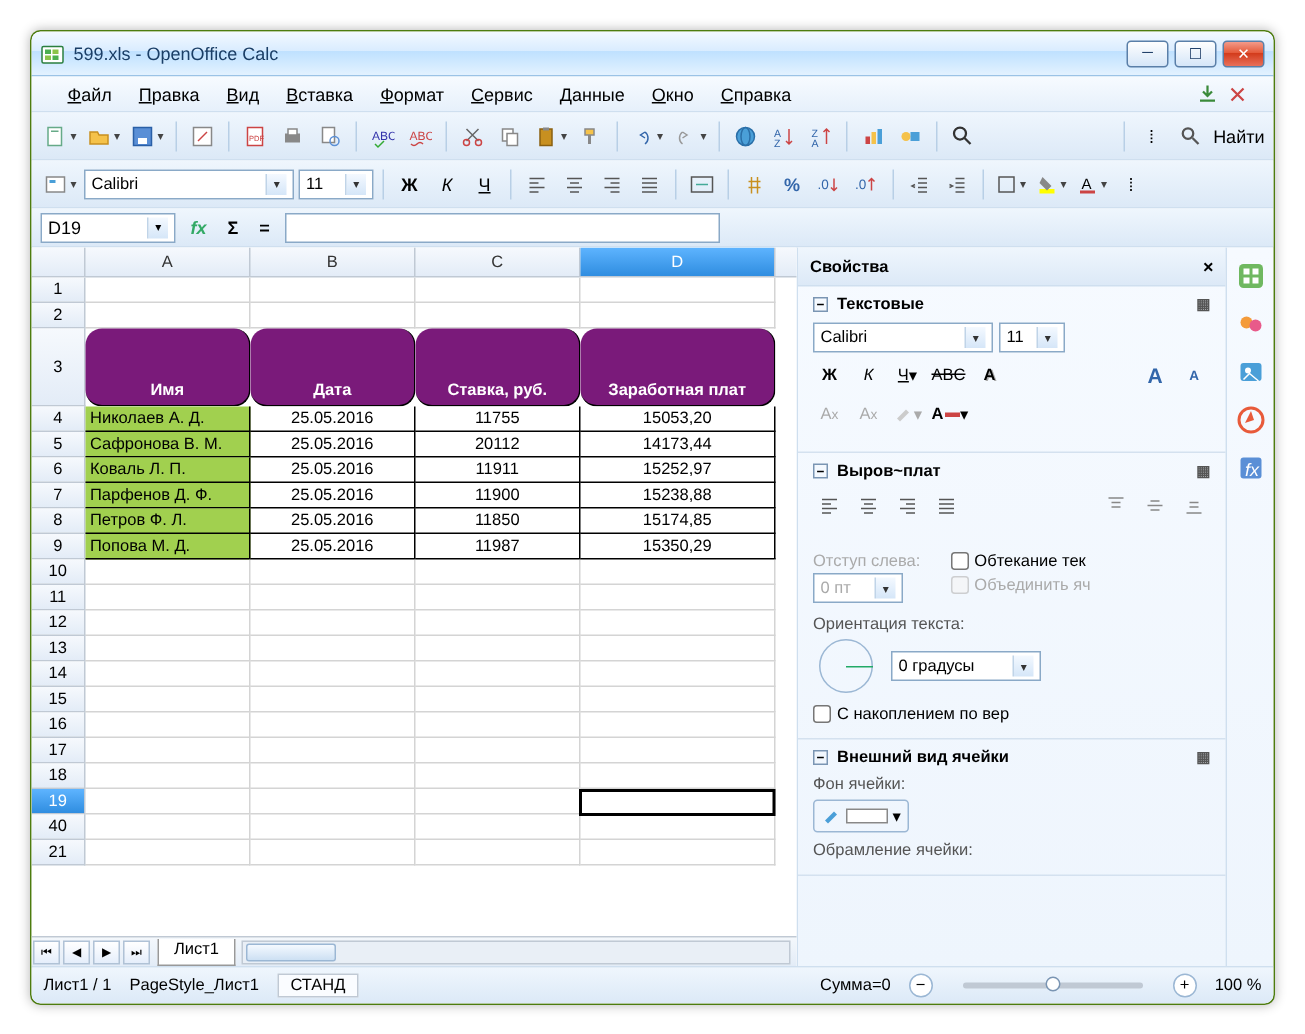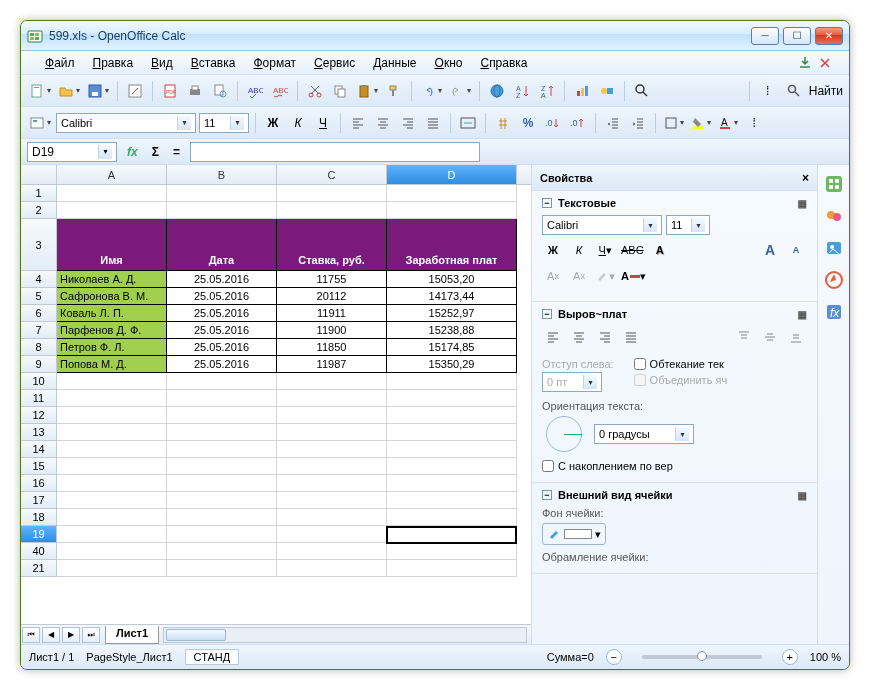--- a/index.html
+++ b/index.html
@@ -54,29 +54,29 @@
 .corner { width:36px; border-right:1px solid #c0c9d4;}
 .ch { border-right:1px solid #c0c9d4; display:flex; align-items:center; justify-content:center; font-size:11px; color:#333;}
 .ch.sel { background:linear-gradient(#5eb4ff,#2f8de0); color:#fff; }
 .rows { flex:1; overflow:hidden; display:flex; flex-direction:column; position:relative;}
 .row { display:flex; height:17px; }
 .row.hdr { height:52px; }
 .rh { width:36px; background:linear-gradient(#f6f9fd,#e3ecf7); border-right:1px solid #c0c9d4; border-bottom:1px solid #c0c9d4; display:flex; align-items:center; justify-content:center; font-size:11px;}
 .rh.sel { background: linear-gradient(#5eb4ff,#2f8de0); color:#fff;}
 .cell { border-right:1px solid #d4d4d4; border-bottom:1px solid #d4d4d4; font-size:11px; padding:1px 3px; display:flex; align-items:center; overflow:hidden; white-space:nowrap;}
 .cA { width:110px; } .cB { width:110px; justify-content:center;} .cC { width:110px; justify-content:center;} .cD { width:130px; justify-content:center;}
-.hdrcell { background:#7a1a7a; color:#fff; font-weight:bold; justify-content:center; align-items:flex-end; padding-bottom:4px; border-right:1px solid #000; border-bottom:1px solid #000;}
+.hdrcell { background:#7a1a7a; color:#fff; font-weight:bold; justify-content:center; align-items:flex-end; padding-bottom:4px; border-right:1px solid #000; border-bottom:1px solid #000;border-radius:11px;}
 .datacell { border-right:1px solid #000; border-bottom:1px solid #000; }
 .green { background:#a1d04f;}
 .cursor { position:absolute; border:2px solid #000; pointer-events:none;}
 
 
 .sheetbottom { height:20px; display:flex; align-items:center; background:linear-gradient(#f4f8fc,#e3ecf7); border-top:1px solid #c0c9d4;}
 .navbtn { width:18px; height:16px; border:1px solid #b0c2d6; background:linear-gradient(#fff,#e5eefb); margin:0 1px; display:flex; align-items:center; justify-content:center; font-size:8px;}
-.sheettab { height:18px; padding: 1px 10px; background:#fff; border:1px solid #999; border-top:none; font-size:11px; font-weight:bold; margin-left:4px;}
+.sheettab { height:18px; padding: 1px 10px; background:#fff; border:1px solid #999; border-top:none; font-size:11px; font-weight:normal; margin-left:4px;}
 .hscroll { flex:1; height:16px; margin:0 4px; background:#e9eff6; border:1px solid #c0c9d4; position:relative;}
 .hscroll .thumb { position:absolute; left:2px; top:1px; width:60px; height:12px; background:linear-gradient(#f4f9ff,#cde0f3); border:1px solid #9bb7d4; border-radius:2px;}
 
 
 .props { flex:1; border-left:1px solid #cfdfef; display:flex; flex-direction:column; background:linear-gradient(#f6faff,#eef5fd); font-size:11px;}
 .props-h { height:26px; display:flex; align-items:center; padding:0 8px; font-weight:bold; border-bottom:1px solid #cfdfef; background:linear-gradient(#eff6fd,#dce9f7);}
 .props-h .x { margin-left:auto; font-size:12px; cursor:pointer;}
 .section { border-bottom:1px solid #d4e1ef; padding:6px 10px 10px;}
 .section .shdr { display:flex; align-items:center; font-weight:bold; margin-bottom:6px;}
 .section .shdr .minus { width:10px; height:10px; border:1px solid #7a95b3; margin-right:6px; display:flex; align-items:center; justify-content:center; font-size:9px; line-height:1;}
@@ -689,21 +689,21 @@
               <svg width="14" height="14">
                 <path d="M4 4h6M2 7h10M4 10h6" stroke="#888"></path>
               </svg>
             </span>
           <span class="pb">
               <svg width="14" height="14">
                 <path d="M4 5h6M4 8h6M2 12h10" stroke="#888"></path>
               </svg>
             </span>
         </div>
-        <div style="display:flex; gap:20px; margin-top:6px;">
+        <div style="display:flex; gap:20px; margin-top:16px;">
           <div>
             <div class="lbl disabled">Отступ слева:</div>
             <span class="combo disabled" style="width:60px;margin-top:2px">
                 <span class="val">0 пт</span>
                 <span class="arrw" style="margin-left:auto">▾</span>
               </span>
           </div>
           <div>
             <label class="chk">
                 <input type="checkbox" style="">

